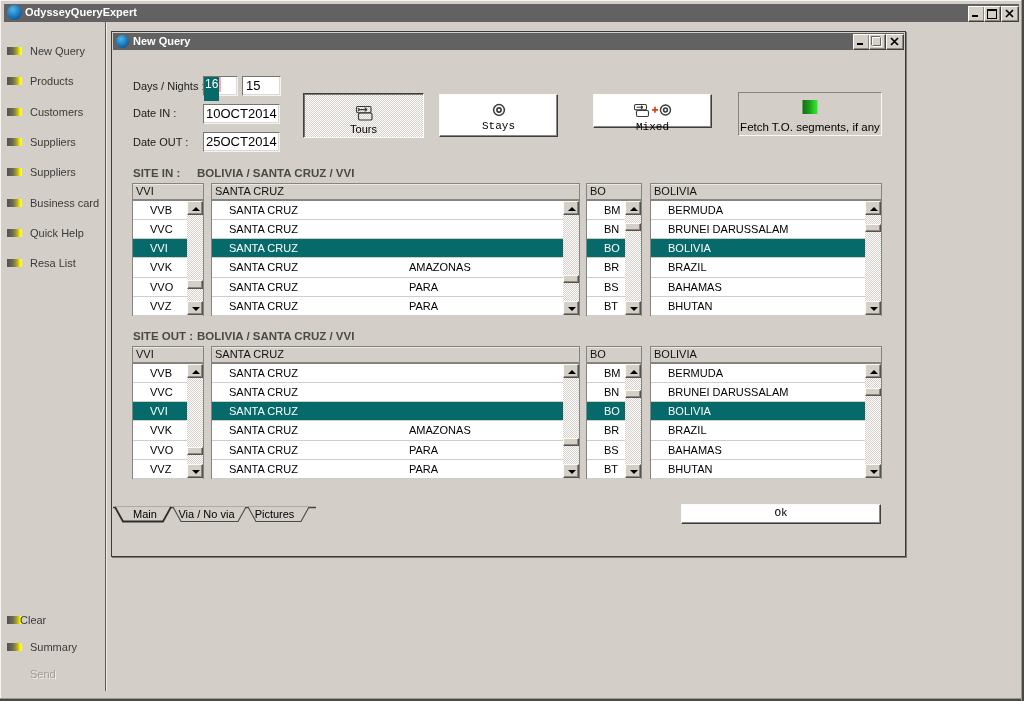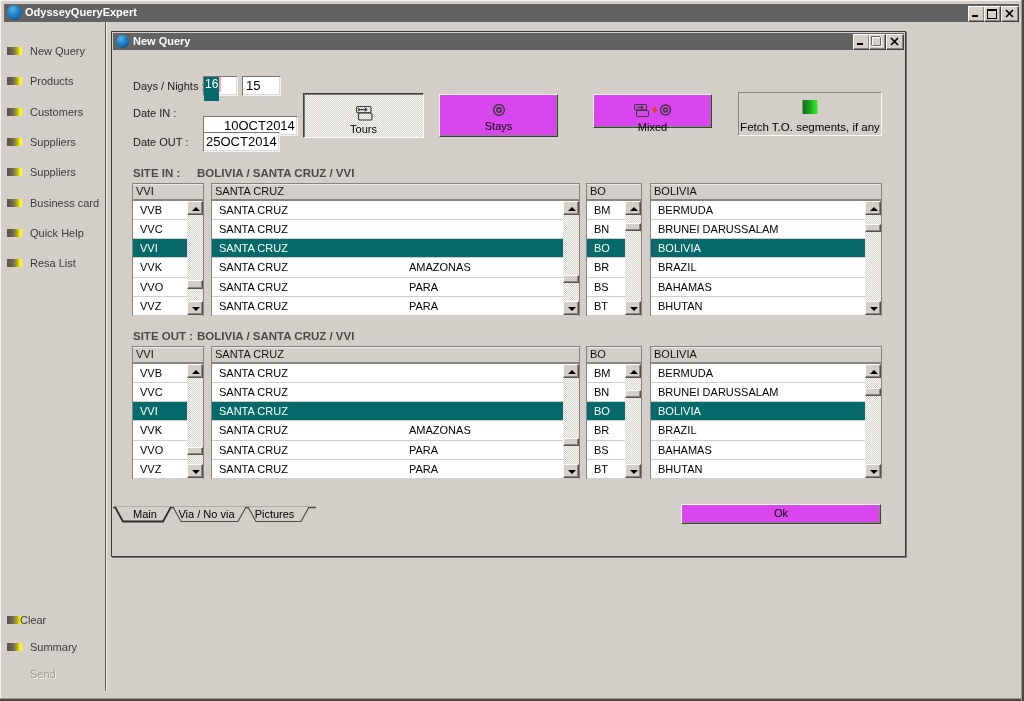--- a/index.html
+++ b/index.html
@@ -11,33 +11,33 @@
  background-size:2px 2px;background-position:0 0,1px 1px;}
 .titlebar{background:#626262;}
 .ttxt{color:#fff;font-weight:bold;font-size:11px;}
 .wbtn{position:absolute;background:#d4d0c8;border:1px solid;border-color:#fff #3f3f3f #3f3f3f #fff;
  box-shadow:inset -1px -1px 0 #8a8880;}
 .sphere{position:absolute;border-radius:50%;
  background:radial-gradient(circle at 38% 30%,#57b1e4 0%,#2387c9 40%,#0e5c9e 75%,#083a6e 100%);}
 .mi{position:absolute;height:8px;width:15px;
  background:linear-gradient(90deg,#53514b 0%,#6f6b54 40%,#b4ab28 68%,#f2ec00 85%,#ffff35 100%);}
 .mtxt{position:absolute;font-size:11px;color:#3a3a3a;}
-.raised{background:#d946ef;border:1px solid;border-color:#fbfaf7 #3f3f3f #3f3f3f #fbfaf7;
- box-shadow:inset -1px -1px 0 #8a8880;}
+.raised{background:#ffffff;border:1px solid;border-color:#fbfaf7 #3f3f3f #3f3f3f #fbfaf7;
+ box-shadow:inset -1px -1px 0 #8a8880;font-family:Liberation Mono, monospace;}
 .pressed{border:1px solid;border-color:#3f3f3f #fbfaf7 #fbfaf7 #3f3f3f;
  box-shadow:inset 1px 1px 0 #787670;}
 .sunk1{border:1px solid;border-color:#868680 #fbfaf7 #fbfaf7 #868680;}
 .field{position:absolute;background:#fff;border:1px solid;border-color:#77756e #f4f3ef #f4f3ef #77756e;
  box-shadow:inset -1px -1px 0 #dcd9d2;font-size:13px;color:#000;}
 .lbl{position:absolute;font-size:11px;color:#1a1a1a;white-space:nowrap;}
 .hdr{position:absolute;background:#d3cfc8;border:1px solid #848480;box-shadow:inset 0 1px 0 #eceae5;
  font-size:11px;color:#111;line-height:15px;padding-left:3px;box-sizing:border-box;}
 .lb{position:absolute;background:#fff;border:1px solid #848480;box-sizing:border-box;}
 .row{position:relative;height:18.17px;border-bottom:1px solid #cfcfc9;font-size:11px;color:#000;
- line-height:18px;padding-left:7px;}
+ line-height:18px;padding-left:17px;}
 .rowsel{background:#076a6a;color:#fff;}
 .sb{position:absolute;top:0;bottom:0;right:0;width:16px;}
 .sbtn{position:absolute;left:0;width:16px;height:14px;background:#d4d0c8;border:1px solid;
  border-color:#fbfaf7 #55534e #55534e #fbfaf7;box-shadow:inset -1px -1px 0 #8a8880;box-sizing:border-box;}
 .thumb{position:absolute;left:0;width:16px;background:#d4d0c8;border:1px solid;
  border-color:#fbfaf7 #55534e #55534e #fbfaf7;box-shadow:inset -1px -1px 0 #8a8880;box-sizing:border-box;}
 .tri-u{position:absolute;left:4px;top:5px;width:0;height:0;
  border-left:4px solid transparent;border-right:4px solid transparent;border-bottom:4px solid #000;}
 .tri-d{position:absolute;left:4px;top:5px;width:0;height:0;
  border-left:4px solid transparent;border-right:4px solid transparent;border-top:4px solid #000;}
@@ -103,21 +103,21 @@
       <path d="M1 1 L8 8 M8 1 L1 8" stroke="#000" stroke-width="1.7"></path>
     </svg>
   </div>
 <div class="lbl" style="left:133px;top:80px">Days / Nights :</div>
 <div class="field" style="left:203px;top:76px;width:33px;height:18px">
     <div style="position:absolute;left:0;top:0;width:15px;height:24px;background:#076a6a;color:#fff;padding-left:1px;box-sizing:border-box;line-height:14px;font-size:12px">16</div>
     <div style="position:absolute;left:15px;top:0;width:2px;height:15px;background:#ffa8a8"></div>
   </div>
 <div class="field" style="left:242px;top:76px;width:34px;height:18px;line-height:17px;padding-left:3px">15</div>
 <div class="lbl" style="left:133px;top:107px">Date IN :</div>
-<div class="field" style="left:203px;top:116px;width:73px;height:18px;line-height:17px;padding-left:20px">10OCT2014</div>
+<div class="field" style="left:203px;top:104px;width:73px;height:18px;line-height:17px;padding-left:2px">10OCT2014</div>
 <div class="lbl" style="left:133px;top:136px">Date OUT :</div>
 <div class="field" style="left:203px;top:132px;width:73px;height:18px;line-height:17px;padding-left:2px">25OCT2014</div>
 <div class="abs pressed dither" style="left:303px;top:93px;width:121px;height:45px;box-sizing:border-box">
     <div class="abs" style="left:50%;top:12px;transform:translateX(-50%)"><svg width="26" height="16" viewBox="0 0 26 16">
         <rect x="5.5" y="0.5" width="14.5" height="6.2" rx="1.6" fill="none" stroke="#3a3a3a" stroke-width="1.15"></rect>
         <rect x="7.5" y="7" width="13.5" height="7" rx="1.6" fill="none" stroke="#3a3a3a" stroke-width="1.15"></rect>
         <path d="M7.6 3.6 h8.6 M16.2 3.6 l-2.5 -1.8 M16.2 3.6 l-2.5 1.8" stroke="#3a3a3a" stroke-width="1.15" fill="none"></path>
         <path d="M7.8 1.9 v3.4" stroke="#3a3a3a" stroke-width="1.15"></path>
       </svg></div>
     <div class="btxt" style="top:29px">Tours</div>

